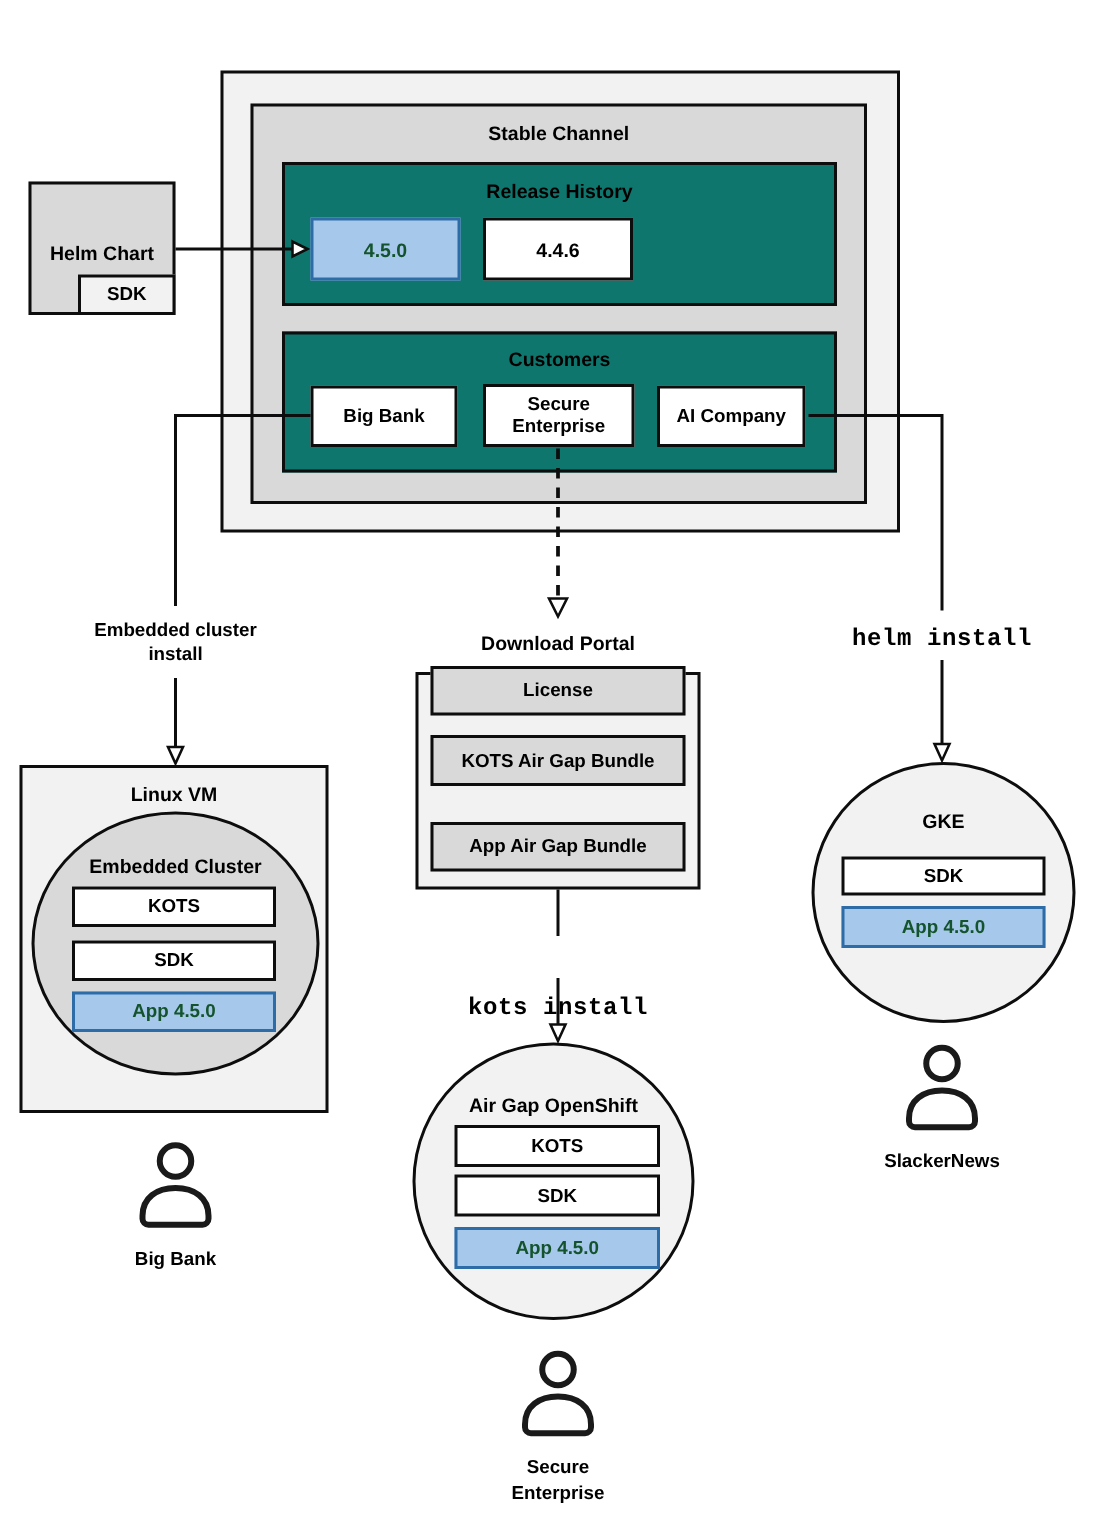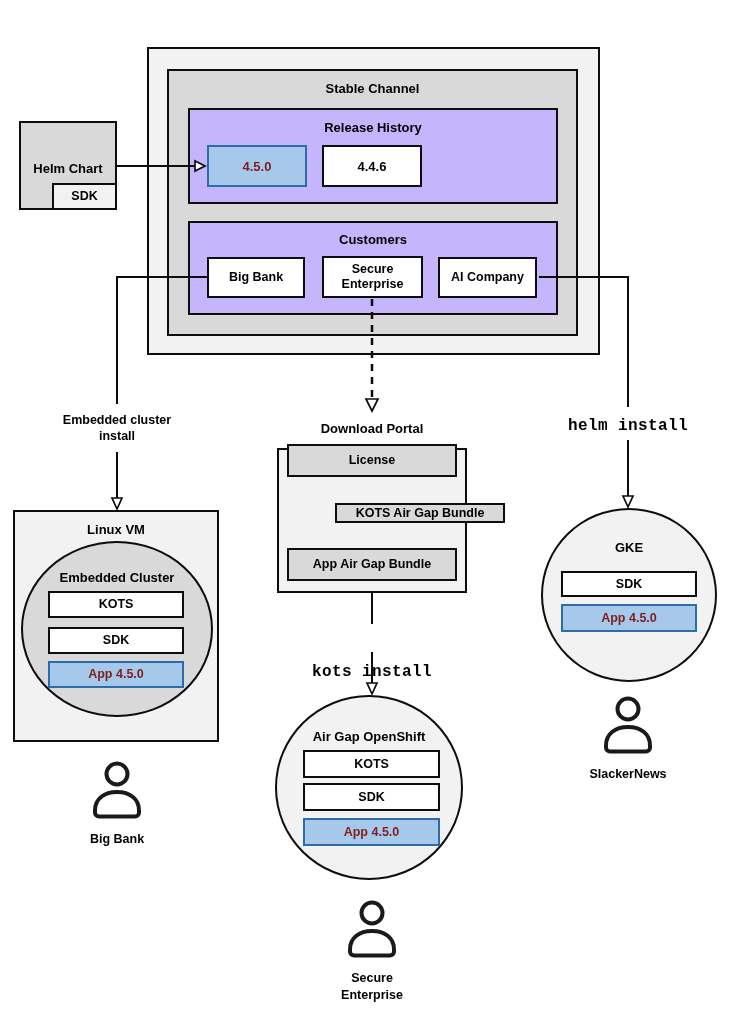--- a/index.html
+++ b/index.html
@@ -4,23 +4,23 @@
 <style>
   html,body{margin:0;padding:0;background:#fff;}
   .canvas{
     position:relative;width:734px;height:1026px;background:#fff;overflow:hidden;
     font-family:"Liberation Sans","DejaVu Sans",sans-serif;color:#000;
   }
   .box{position:absolute;box-sizing:border-box;border:2px solid #0d0d0d;}
   .circle{border-radius:50%;}
   .fill-light{background:#f2f2f2;}
   .fill-med{background:#d9d9d9;}
-  .fill-dark{background:#c4b5fd;}
+  .fill-dark{background:#0f766e;}
   .fill-white{background:#ffffff;}
-  .highlight{background:#a6c8ea;border:2px solid #2e6ca8;color:#7f1d1d;}
+  .highlight{background:#a6c8ea;border:2px solid #2e6ca8;color:#14532d;}
   .center-lbl{display:flex;align-items:center;justify-content:center;text-align:center;
     font-weight:bold;font-size:12.5px;line-height:15px;}
   .sec-title{position:absolute;left:0;right:0;text-align:center;font-weight:bold;font-size:13px;}
   .free-lbl{position:absolute;text-align:center;font-weight:bold;font-size:12.5px;line-height:16px;white-space:pre-line;}
   .mono{font-family:"Liberation Mono","DejaVu Sans Mono",monospace;font-weight:bold;
     font-size:16px;letter-spacing:0.4px;}
   .title{position:absolute;left:147px;top:19px;width:453px;text-align:center;
     font-weight:bold;font-size:13.5px;}
   svg.overlay{position:absolute;left:0;top:0;pointer-events:none;}
   .person{position:absolute;}
@@ -56,21 +56,21 @@
   <div class="box fill-light center-lbl" style="left:52px;top:183px;width:65px;height:27px;">SDK</div>
 
   <div class="free-lbl" style="left:37px;top:412px;width:160px;">Embedded cluster
 install</div>
   <div class="free-lbl" style="left:292px;top:421px;width:160px;font-size:13px;">Download Portal</div>
   <div class="free-lbl mono" style="left:538px;top:418px;width:180px;">helm install</div>
   <div class="free-lbl mono" style="left:282px;top:664px;width:180px;">kots install</div>
 
   <div class="box fill-light" style="left:277px;top:448px;width:190px;height:145px;"></div>
   <div class="box fill-med center-lbl" style="left:287px;top:444px;width:170px;height:33px;">License</div>
-  <div class="box fill-med center-lbl" style="left:287px;top:503px;width:170px;height:20px;margin-left:48px;">KOTS Air Gap Bundle</div>
+  <div class="box fill-med center-lbl" style="left:287px;top:490px;width:170px;height:34px;">KOTS Air Gap Bundle</div>
   <div class="box fill-med center-lbl" style="left:287px;top:548px;width:170px;height:33px;">App Air Gap Bundle</div>
 
   <div class="box fill-light" style="left:13px;top:510px;width:206px;height:232px;">
     <div class="sec-title" style="top:10px;">Linux VM</div>
   </div>
   <div class="box fill-med circle" style="left:21px;top:541px;width:192px;height:176px;">
     <div class="sec-title" style="top:27px;">Embedded Cluster</div>
   </div>
   <div class="box fill-white center-lbl" style="left:48px;top:591px;width:136px;height:27px;">KOTS</div>
   <div class="box fill-white center-lbl" style="left:48px;top:627px;width:136px;height:27px;">SDK</div>

